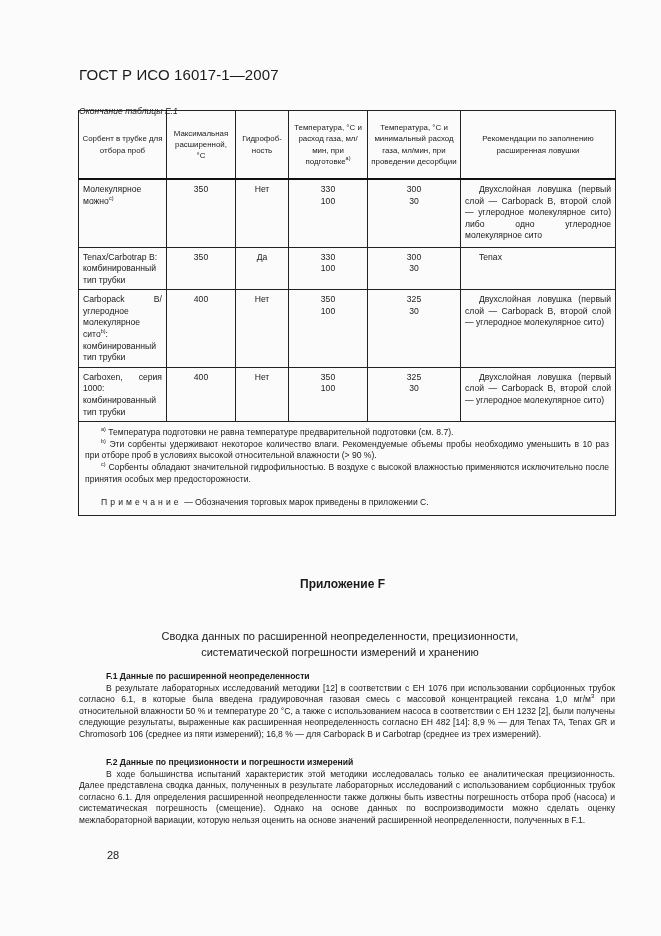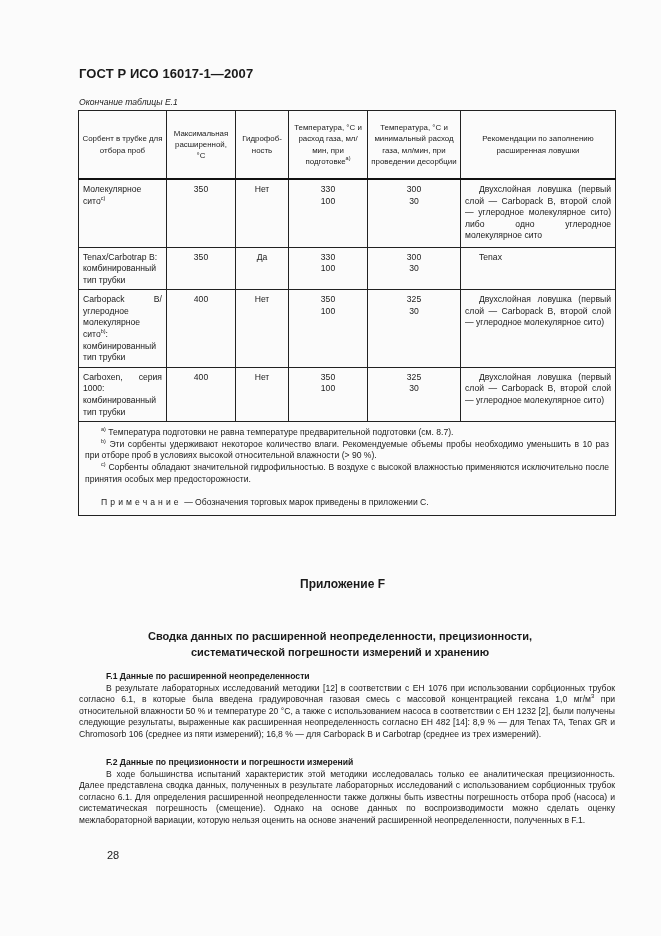--- a/index.html
+++ b/index.html
@@ -6,24 +6,24 @@
   body {
     width: 661px; height: 936px;
     background: #fbfbfb;
     position: relative;
     font-family: "Liberation Sans", "DejaVu Sans", sans-serif;
     color: #1a1a1a;
     overflow: hidden;
   }
   .doc-header {
     position: absolute; left: 79px; top: 66px;
-    font-size: 13px; font-weight: bold; letter-spacing: 0.1px;
+    font-size: 15px; font-weight: normal; letter-spacing: 0.1px;
   }
   .table-caption {
-    position: absolute; left: 79px; top: 97px;
+    position: absolute; left: 79px; top: 106px;
     font-size: 8.6px; font-style: italic;
   }
   .tbl-wrap {
     position: absolute; left: 78px; top: 110px; width: 537px;
   }
   table.data {
     border-collapse: collapse; width: 537px; table-layout: fixed;
     font-size: 8.6px; line-height: 11.6px;
   }
   table.data col.c1 { width: 88px; }
@@ -51,21 +51,21 @@
   }
   .note-line { text-indent: 16px; }
   .note-primech { text-indent: 16px; margin-top: 12px; }
   .spaced { letter-spacing: 3.1px; }
   .appendix-title {
     position: absolute; left: 12px; width: 661px; top: 578px;
     text-align: center; font-size: 12px; font-weight: bold; line-height: 13px;
   }
   .summary-title {
     position: absolute; left: 120px; width: 440px; top: 628px;
-    text-align: center; font-size: 11px; font-weight: bold; line-height: 16px;
+    text-align: center; font-size: 11px; font-weight: normal; line-height: 16px;
   }
   .body-text {
     position: absolute; left: 79px; width: 536px;
     font-size: 8.6px; line-height: 11.6px; text-align: justify;
   }
   .section-head { font-weight: bold; padding-left: 27px; }
   .para { text-indent: 27px; }
   .page-num {
     position: absolute; left: 79px; top: 849px; font-size: 11px; margin-left: 28px;
   }
@@ -91,21 +91,21 @@
         <th><span>Сорбент в трубке для отбора проб</span></th>
         <th><span>Максимальная расширенной, °С</span></th>
         <th><span>Гидрофоб-ность</span></th>
         <th><span>Температура, °С и расход газа, мл/мин, при подготовке</span><sup>a)</sup></th>
         <th><span>Температура, °С и минимальный расход газа, мл/мин, при проведении десорбции</span></th>
         <th><span>Рекомендации по заполнению расширенная ловушки</span></th>
       </tr>
     </thead>
     <tbody>
       <tr class="r1">
-        <td><span>Молекулярное сито</span><sup>c)</sup><span></span></td>
+        <td><span>Молекулярное можно</span><sup>c)</sup><span></span></td>
         <td class="center">350</td>
         <td class="center">Нет</td>
         <td class="center">
             <div>330</div>
             <div>100</div>
           </td>
         <td class="center">
             <div>300</div>
             <div>30</div>
           </td>

